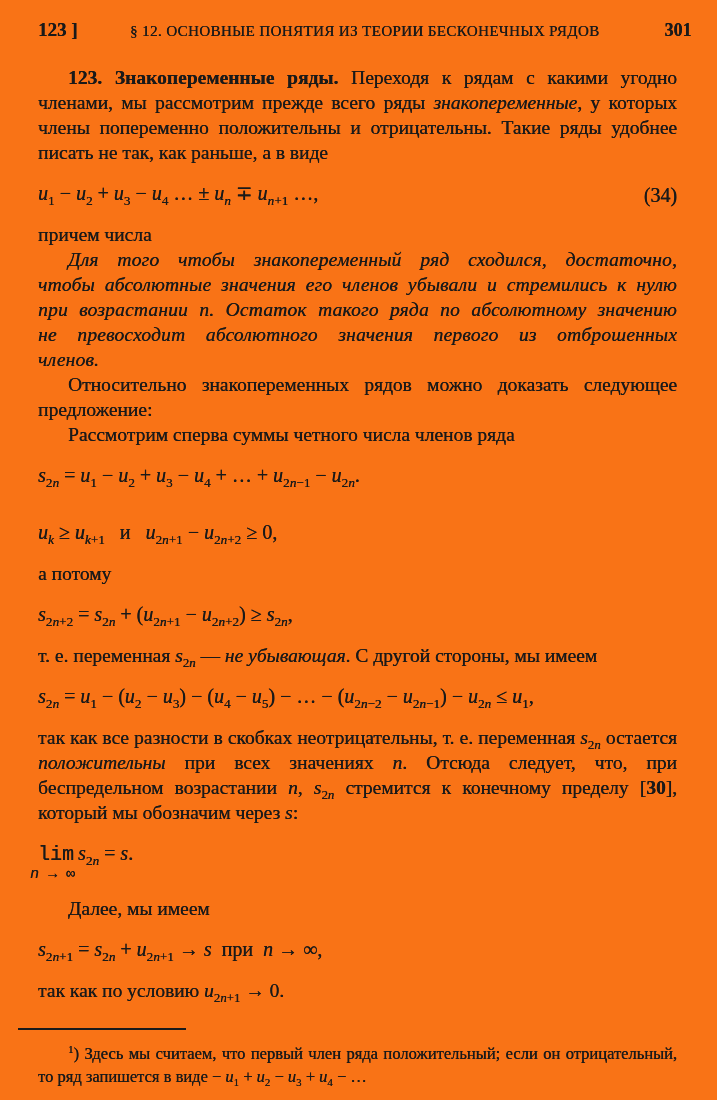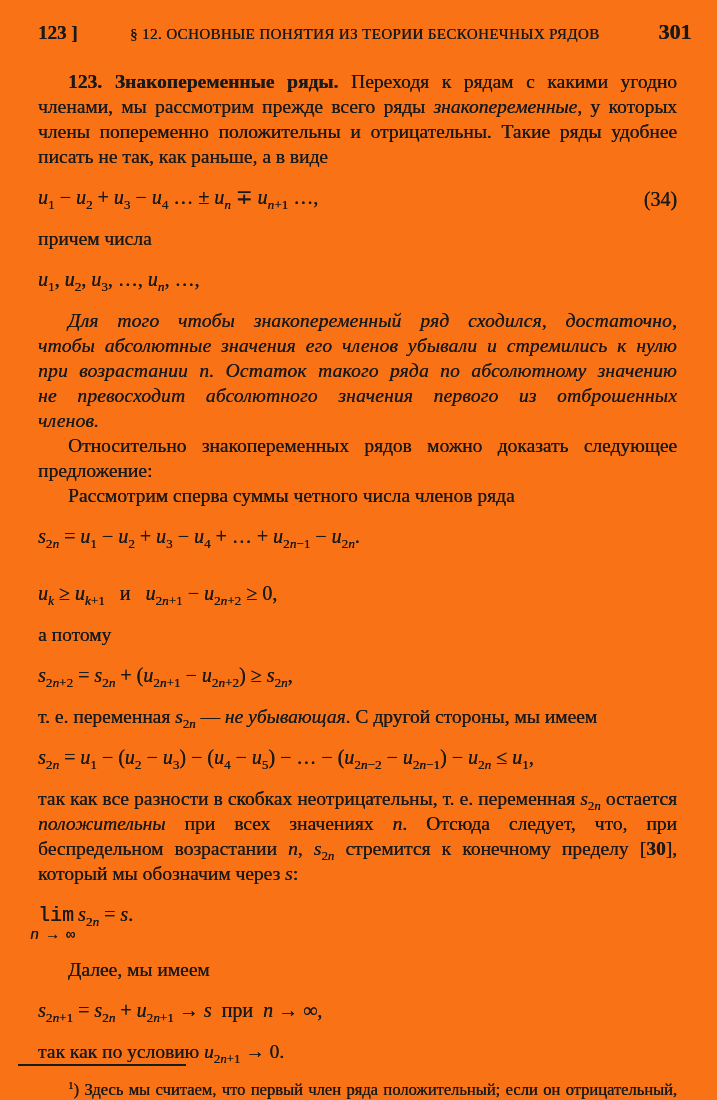--- a/index.html
+++ b/index.html
@@ -7,21 +7,21 @@
     width:717px;height:1100px;box-sizing:border-box;
     background:#f97316;color:#1a1a1a;
     font-family:"Liberation Serif","DejaVu Serif",serif;
     padding:19px 40px 12px 38px;
     display:flex;flex-direction:column;overflow:hidden;
     text-shadow:0.3px 0 0 currentColor;
   }
   .header{display:flex;align-items:baseline;margin-bottom:24px;}
   .h-left{font-weight:700;font-size:19px;width:92px;flex:none;}
   .h-center{flex:1;text-align:center;font-size:15px;letter-spacing:0.4px;white-space:nowrap;}
-  .h-right{font-weight:700;font-size:22px;width:92px;flex:none;text-align:right;}
+  .h-right{font-weight:700;font-size:18px;width:92px;flex:none;text-align:right;}
   .para{margin:0;font-size:19.5px;line-height:25px;text-align:justify;}
   .indent{text-indent:30px;}
   .theorem{font-style:italic;word-spacing:4px;letter-spacing:0.2px;}
   .formula-row{position:relative;text-align:left;font-size:20px;line-height:27px;margin:15px 0;}
   .fnum{position:absolute;right:0;top:2px;font-style:normal;}
   sub,sup{font-size:66%;line-height:0;}
   .limwrap{position:relative;display:inline-block;font-family:Liberation Mono, monospace;}
   .limbot{position:absolute;top:100%;left:50%;transform:translateX(-58%);margin-top:-7px;font-size:15px;white-space:nowrap;}
   .formula-lim{margin-bottom:28px;}
   .footnote-block{margin-top:auto;}
@@ -41,23 +41,20 @@
 
   <p class="para indent"><b>123. Знакопеременные ряды.</b> Переходя к рядам с какими угодно членами, мы рассмотрим прежде всего ряды <i>знакопеременные</i>, у которых члены попеременно положительны и отрицательны. Такие ряды удобнее писать не так, как раньше, а в виде</p>
 
   <div class="formula-row">
     <span class="math"><i>u</i><sub>1</sub> − <i>u</i><sub>2</sub> + <i>u</i><sub>3</sub> − <i>u</i><sub>4</sub> … ± <i>u</i><sub><i>n</i></sub> ∓ <i>u</i><sub><i>n</i>+1</sub> …,</span>
     <span class="fnum">(34)</span>
   </div>
 
   <p class="para">причем числа</p>
 
-  <div class="formula-row">
-    <span class="math"><i>u</i><sub>1</sub>, <i>u</i><sub>2</sub>, <i>u</i><sub>3</sub>, …, <i>u</i><sub><i>n</i></sub>, …,</span>
-  </div>
 
 
   <p class="para indent theorem">Для того чтобы знакопеременный ряд сходился, достаточно, чтобы абсолютные значения его членов убывали и стремились к нулю при возрастании n. Остаток такого ряда по абсолютному значению не превосходит абсолютного значения первого из отброшенных членов.</p>
 
   <p class="para indent">Относительно знакопеременных рядов можно доказать следующее предложение:</p>
 
   <p class="para indent">Рассмотрим сперва суммы четного числа членов ряда</p>
 
   <div class="formula-row">
     <span class="math"><i>s</i><sub>2<i>n</i></sub> = <i>u</i><sub>1</sub> − <i>u</i><sub>2</sub> + <i>u</i><sub>3</sub> − <i>u</i><sub>4</sub> + … + <i>u</i><sub>2<i>n</i>−1</sub> − <i>u</i><sub>2<i>n</i></sub>.</span>

